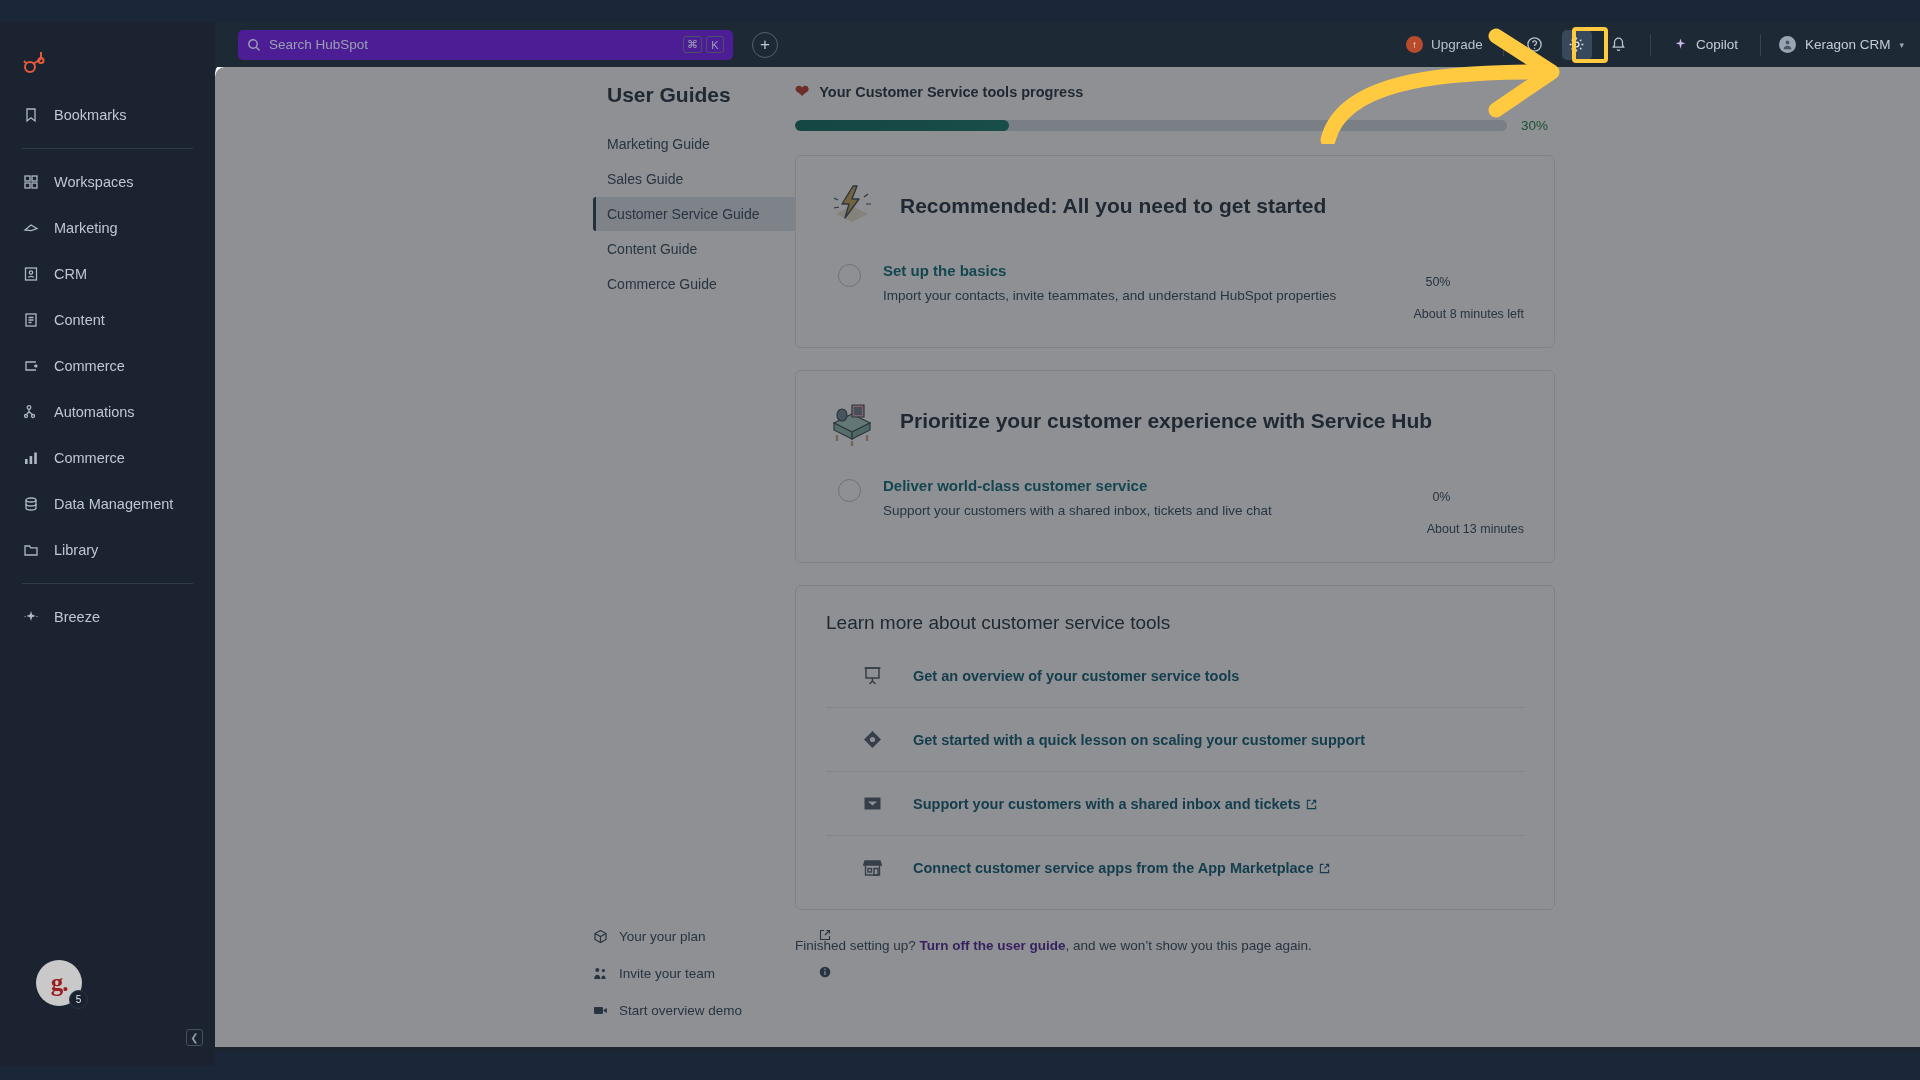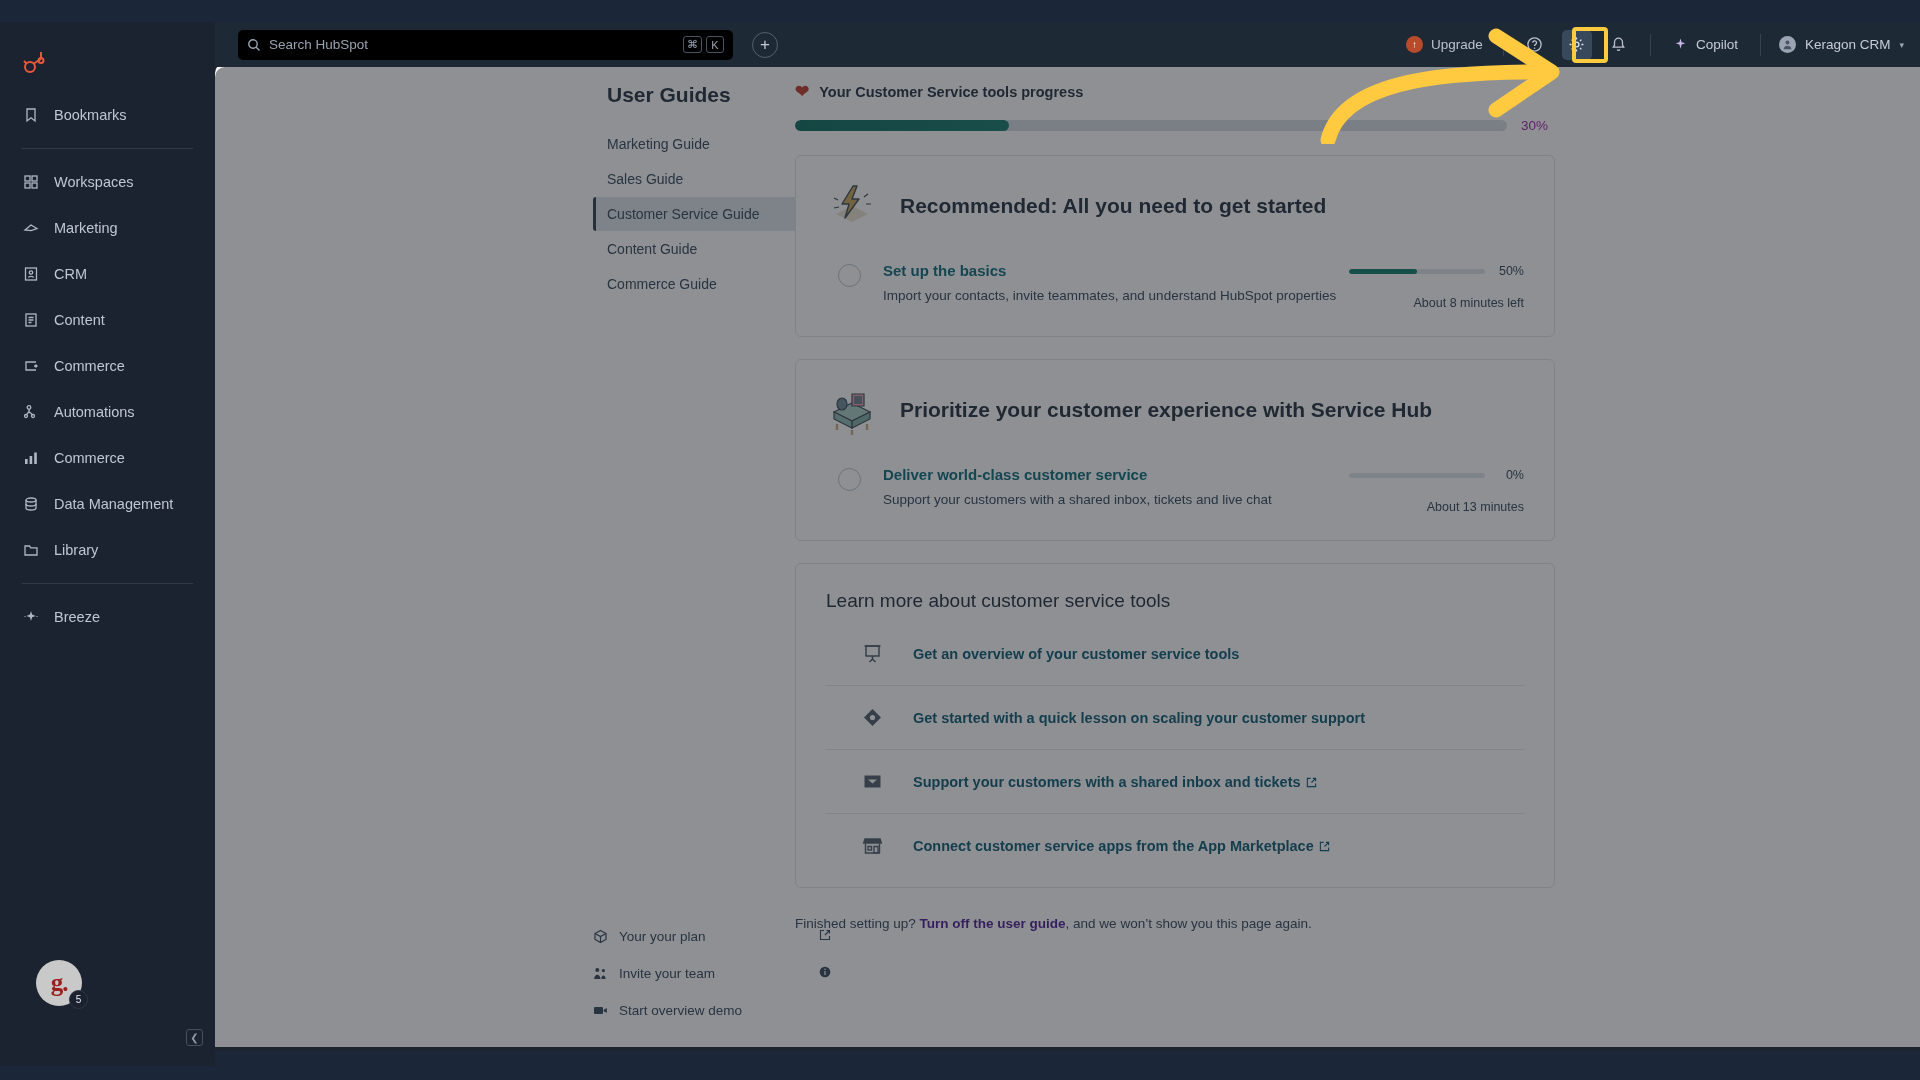--- a/index.html
+++ b/index.html
@@ -63,21 +63,21 @@
   .topbar {
     position: absolute; left: 215px; top: 22px;
     width: 1705px; height: 45px;
     background: #1e2936;
     display: flex; align-items: center;
     z-index: 6;
   }
   .search-box {
     margin-left: 23px;
     width: 495px; height: 30px;
-    background: #000000; border-radius: 5px;
+    background: #4c1d95; border-radius: 5px;
     display: flex; align-items: center; padding: 0 9px;
     cursor: text;
   }
   .search-ico { width: 14px; height: 14px; color: #9aa4b2; margin-right: 8px; }
   .search-ph { flex: 1; color: #98a2b0; font-size: 13.5px; }
   .kbd-group { display: flex; gap: 4px; }
   .kbd {
     min-width: 18px; height: 17px; padding: 0 3px;
     border: 1px solid #4a5464; border-radius: 3px;
     color: #9aa4b2; font-size: 11px;
@@ -155,40 +155,40 @@
   .gf-item svg { width: 15px; height: 15px; flex: 0 0 15px; }
   .gf-ext { margin-left: auto; margin-right: 12px; color: #33475b; }
 
   
   .content { position: absolute; left: 580px; top: 18px; width: 760px; }
   .prog-head { display: flex; align-items: center; gap: 10px; font-size: 14.5px; font-weight: bold; color: #22303e; }
   .heart { font-size: 17px; color: #c0392b; }
   .prog-row { display: flex; align-items: center; gap: 14px; margin-top: 16px; }
   .prog-track { flex: 1; height: 11px; background: #d7dce3; border-radius: 6px; overflow: hidden; }
   .prog-fill { height: 100%; background: linear-gradient(90deg,#0c6b5e,#14796c); border-radius: 6px; }
-  .prog-pct { font-size: 13.5px; color: #a21caf; width: 34px; }
+  .prog-pct { font-size: 13.5px; color: #15803d; width: 34px; }
 
   .card {
     margin-top: 22px; background: #ffffff;
     border: 1px solid #dfe3eb; border-radius: 6px;
     padding: 24px 30px 26px 30px;
   }
   .card-head { display: flex; align-items: center; gap: 22px; }
   .card-emoji { width: 52px; height: 52px; flex: 0 0 52px; }
   .card-title { font-size: 21px; font-weight: bold; color: #22303e; }
   .task-row { display: flex; align-items: flex-start; margin-top: 30px; }
   .task-circle {
     width: 23px; height: 23px; border-radius: 50%;
     border: 1.5px solid #b9c2cd; flex: 0 0 23px; margin: 2px 22px 0 12px; cursor: pointer;
   }
   .task-text { flex: 1; }
   .task-link { font-size: 15px; font-weight: bold; color: #0b6b7a; cursor: pointer; }
   .task-sub { font-size: 13.5px; color: #33475b; margin-top: 9px; }
   .task-prog { width: 175px; text-align: right; padding-top: 2px; }
-  .tp-row { display: flex; align-items: center; gap: 11px; }
+  .tp-row { display: flex; align-items: center; gap: 11px; flex-direction: column; }
   .tp-track { flex: 1; height: 5px; background: #dfe3eb; border-radius: 3px; overflow: hidden; }
   .tp-fill { height: 100%; background: #0f7a6c; border-radius: 3px; }
   .tp-pct { font-size: 12.5px; color: #33475b; min-width: 28px; text-align: right; }
   .tp-time { font-size: 12.5px; color: #33475b; margin-top: 18px; }
 
   .learn-title { font-size: 19px; color: #22303e; margin-bottom: 10px; }
   .learn-row {
     display: flex; align-items: center; gap: 30px;
     padding: 21px 0 21px 36px; border-bottom: 1px solid #e5e8ed;
   }

